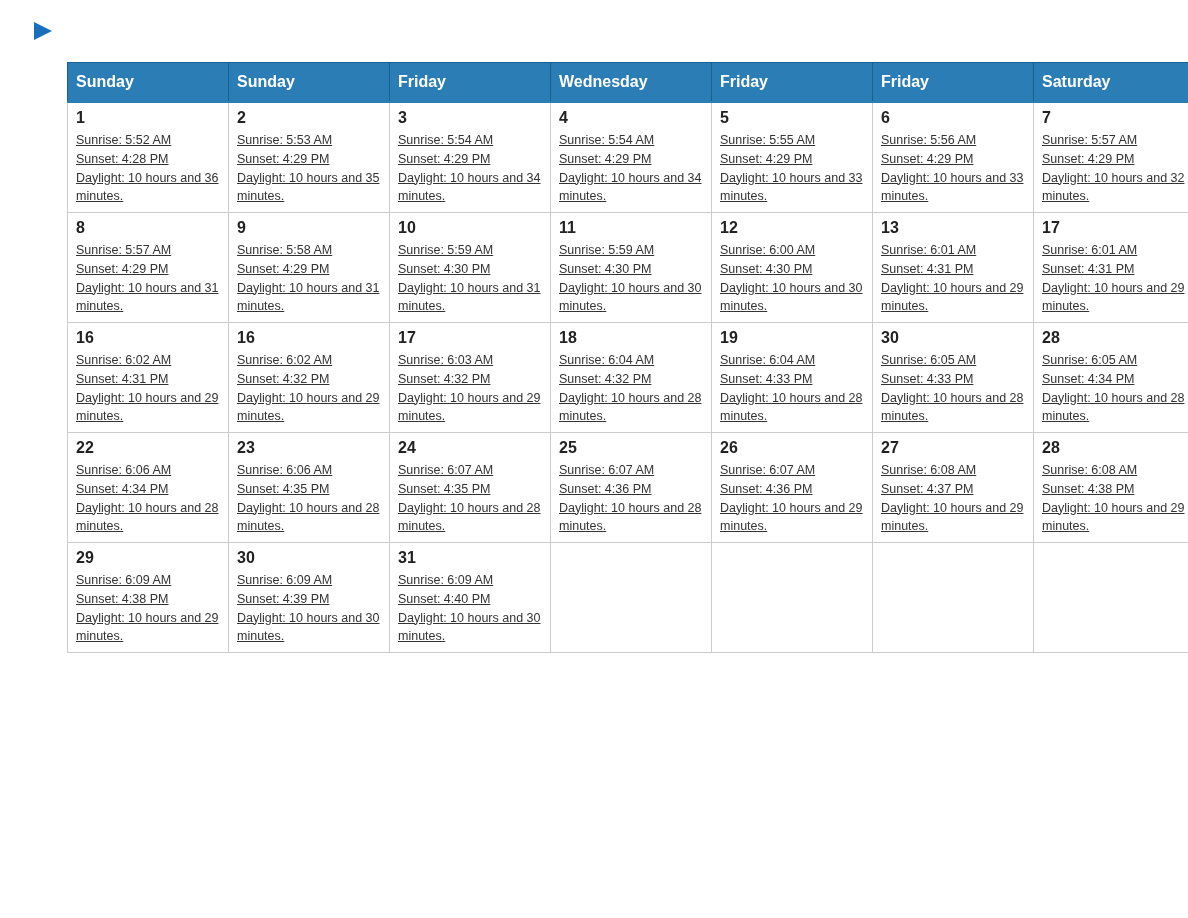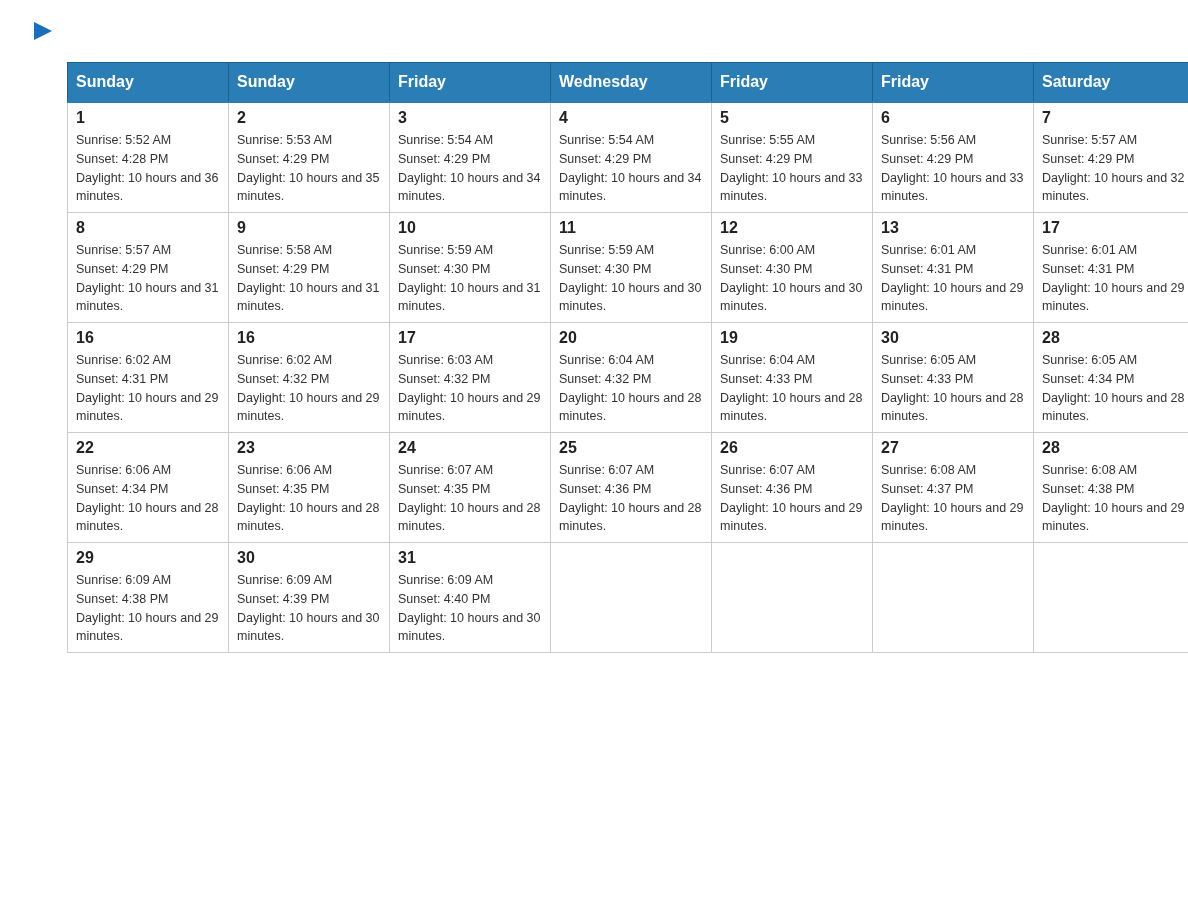--- a/index.html
+++ b/index.html
@@ -85,20 +85,21 @@
       font-size: 16px;
       font-weight: bold;
       color: #222;
       display: block;
       margin-bottom: 4px;
     }
     .day-info {
       font-size: 12.5px;
       line-height: 1.5;
       color: #333;
+      text-decoration: underline;
     }
     .calendar tbody tr td {
       border-top: 2px solid #2a7db5;
     }
     .calendar tbody tr:not(:first-child) td {
       border-top: 1px solid #bbb;
     }
     
     .calendar tbody tr:first-child td {
       border-top: 2px solid #2a7db5;
@@ -277,21 +278,21 @@
       </td>
         <td>
         <span class="day-number">17</span>
         <div class="day-info">
           Sunrise: 6:03 AM<br>
           Sunset: 4:32 PM<br>
           Daylight: 10 hours and 29 minutes.
         </div>
       </td>
         <td>
-        <span class="day-number">20</span>
+        <span class="day-number">18</span>
         <div class="day-info">
           Sunrise: 6:04 AM<br>
           Sunset: 4:32 PM<br>
           Daylight: 10 hours and 28 minutes.
         </div>
       </td>
         <td>
         <span class="day-number">19</span>
         <div class="day-info">
           Sunrise: 6:04 AM<br>

